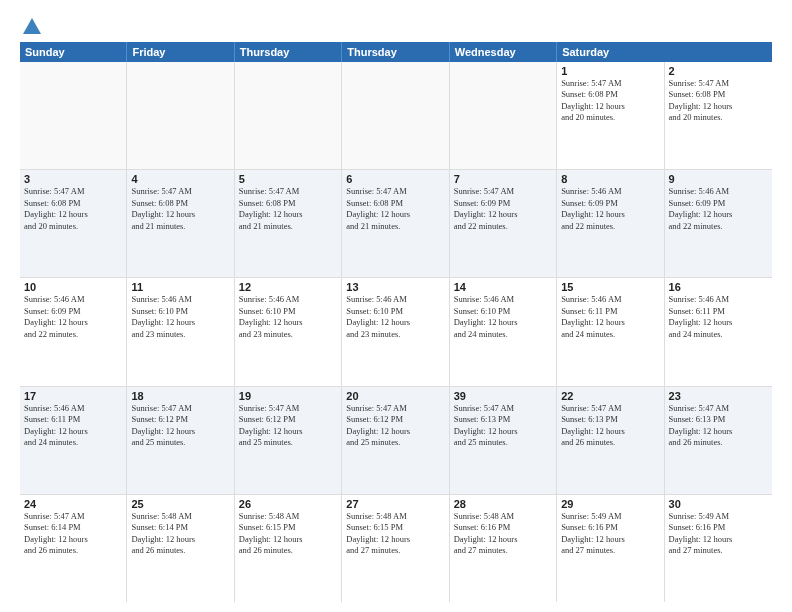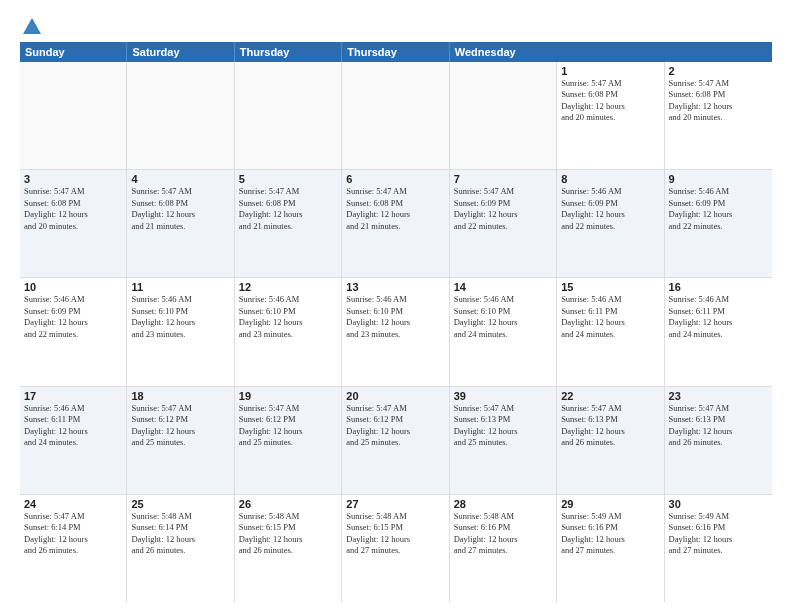--- a/index.html
+++ b/index.html
@@ -106,24 +106,25 @@
     </div>
     <div class="title-section">
       <div style="font-size:34px;font-weight:300;color:#222;"></div>
       <div style="font-size:13px;color:#555;"></div>
     </div>
   </div>
 
   <div class="calendar">
     <div class="cal-header" id="cal-header">
         <div class="cal-header-cell">Sunday</div>
-        <div class="cal-header-cell">Saturday</div>
+        <div class="cal-header-cell">Friday</div>
         <div class="cal-header-cell">Thursday</div>
         <div class="cal-header-cell">Thursday</div>
         <div class="cal-header-cell">Wednesday</div>
+        <div class="cal-header-cell">Saturday</div>
       </div>
     <div class="cal-body" id="cal-body">
         <div class="cal-row">
           <div class="cal-cell empty"></div>
           <div class="cal-cell empty"></div>
           <div class="cal-cell empty"></div>
           <div class="cal-cell empty"></div>
           <div class="cal-cell empty"></div>
           <div class="cal-cell">
             <div class="day-num">1</div>

